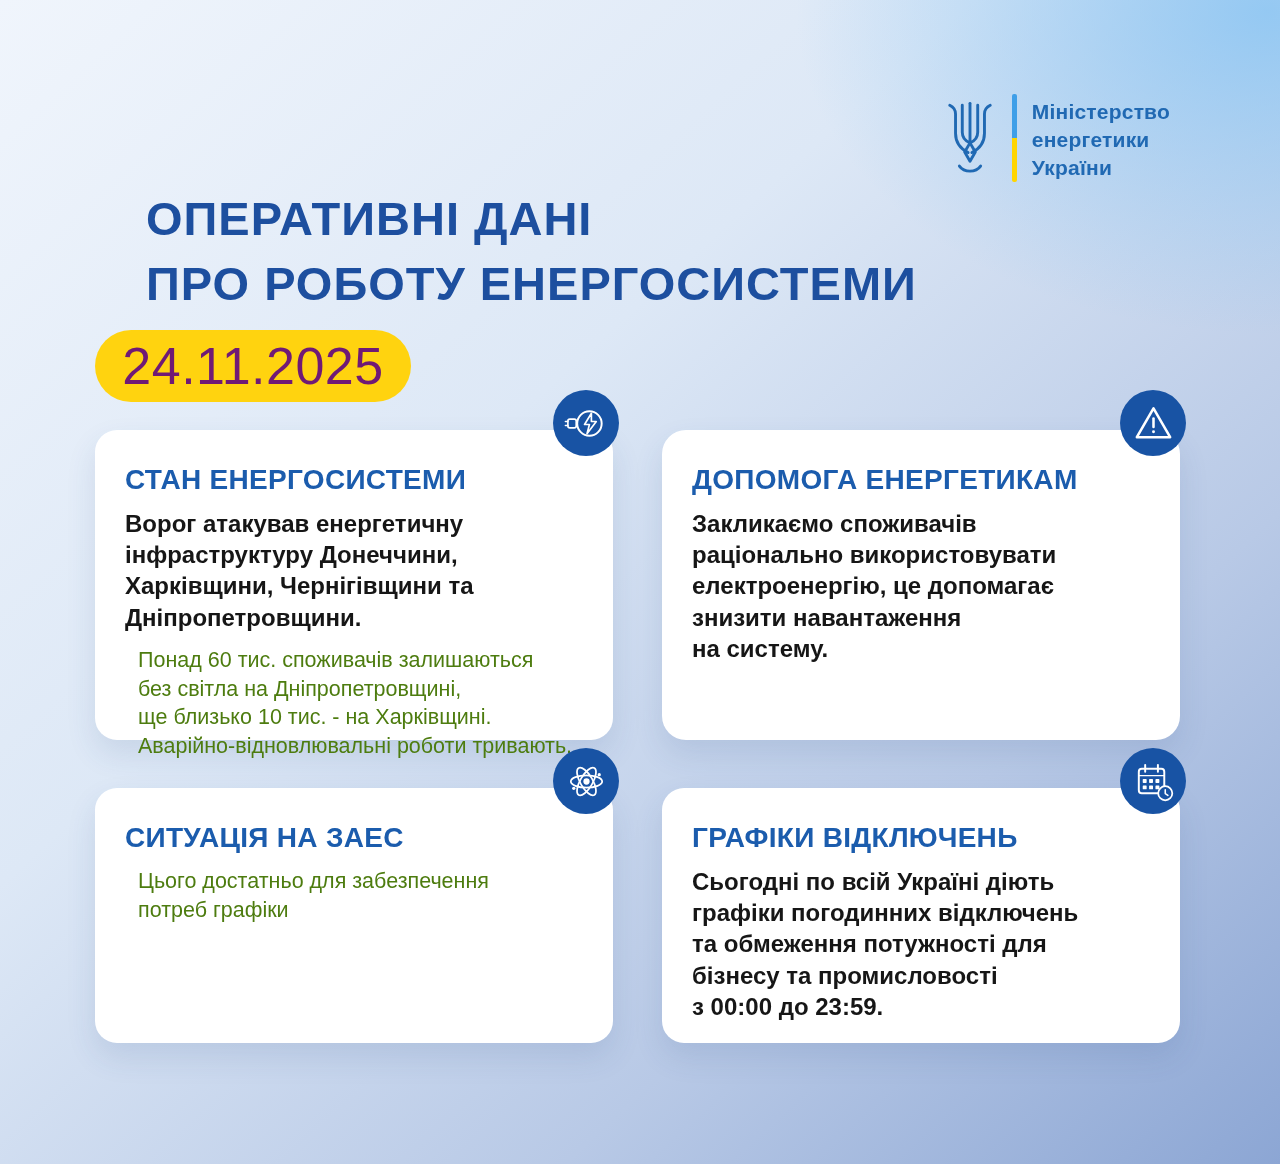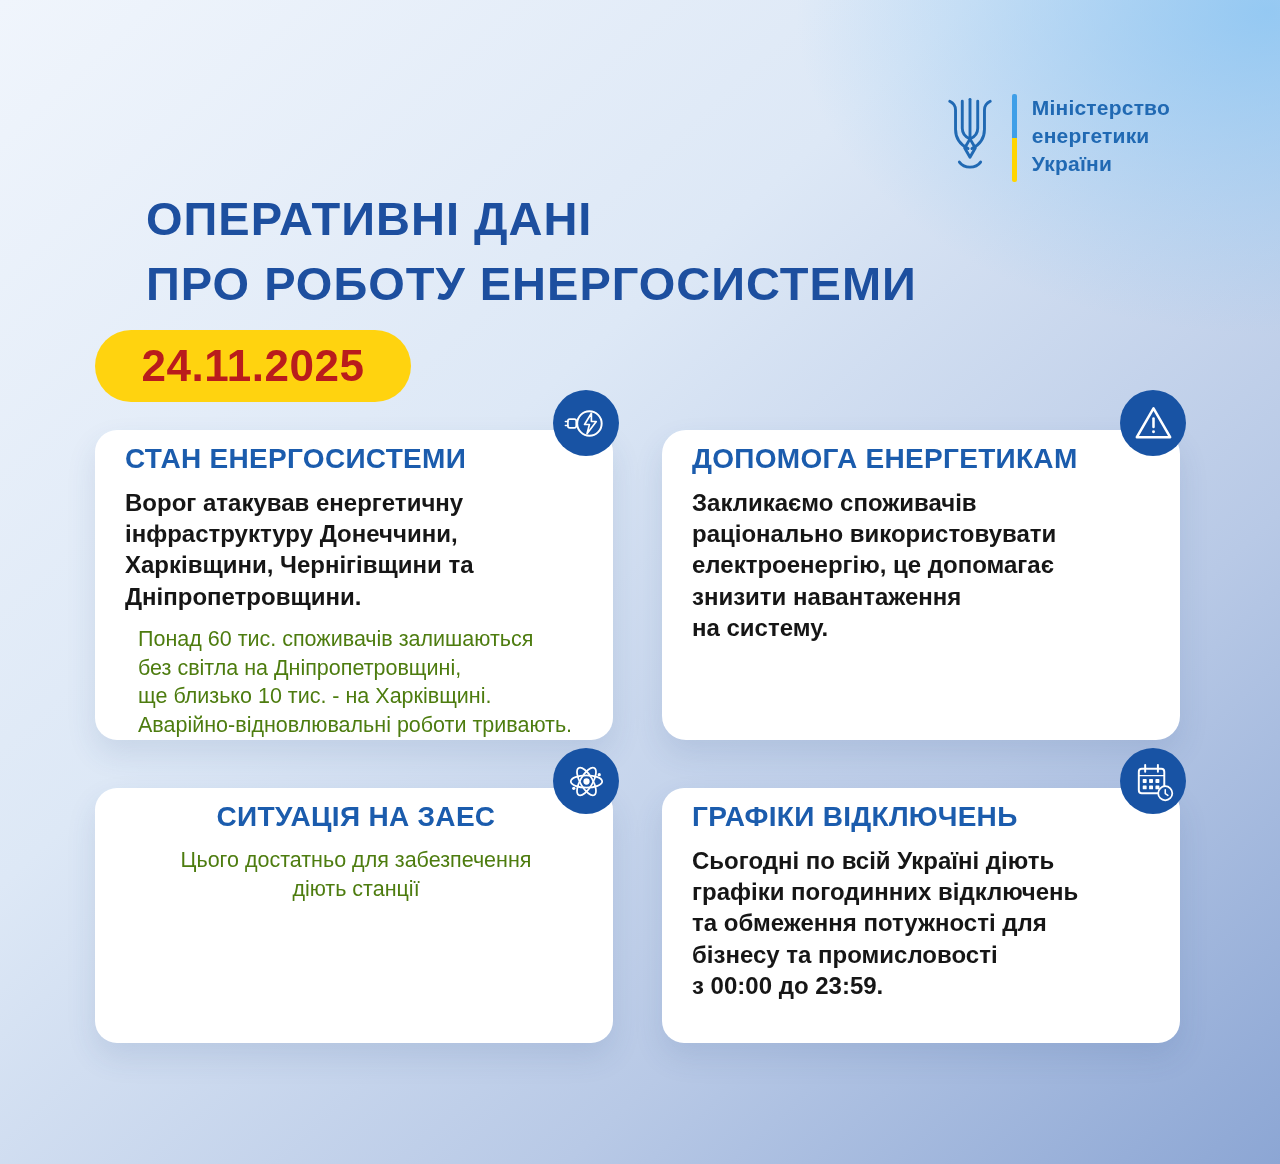--- a/index.html
+++ b/index.html
@@ -7,38 +7,38 @@
   .poster{
     position:relative;
     width:1280px;height:1164px;
     overflow:hidden;
     background:
       radial-gradient(760px 520px at 99% 1%, rgba(132,195,243,0.78), rgba(132,195,243,0) 62%),
       linear-gradient(to bottom right, #f0f5fc 0%, #dde8f6 38%, #b8c9e6 72%, #8ca6d4 100%);
   }
 
   
-  .logo{position:absolute;top:94px;right:110px;display:flex;align-items:flex-start;gap:15px;}
+  .logo{position:absolute;top:94px;right:110px;display:flex;align-items:flex-end;gap:15px;}
   .logo svg{display:block;}
   .flagbar{width:5px;height:88px;border-radius:2px;background:linear-gradient(#3f9fe8 0 50%, #ffd500 50% 100%);}
   .logo-text{color:#2069b3;font-weight:bold;font-size:21px;line-height:1.33;white-space:pre-line;letter-spacing:0.2px;}
 
   
   .title{position:absolute;left:130px;top:170px;margin:16px;color:#1d4f9f;font-size:47px;font-weight:bold;
          line-height:1.39;letter-spacing:1px;white-space:pre-line;}
   .date-badge{position:absolute;left:95px;top:330px;width:316px;height:72px;background:#ffd30f;
               border-radius:38px;display:flex;align-items:center;justify-content:center;
-              font-size:44px;font-weight:bold;color:#b91c1c;letter-spacing:0.5px;}
+              font-size:52px;font-weight:normal;color:#701a75;letter-spacing:0.5px;}
 
   
-  .card{position:absolute;background:#ffffff;border-radius:22px;padding:11px 26px 20px 30px;
+  .card{position:absolute;background:#ffffff;border-radius:22px;padding:32px 26px 20px 30px;
         box-sizing:border-box;box-shadow:0 14px 30px rgba(40,70,130,0.12);}
   .card1{left:95px;  top:430px; width:518px; height:310px;}
   .card2{left:662px; top:430px; width:518px; height:310px;border-radius:24px;}
-  .card3{left:95px;  top:788px; width:518px; height:255px;text-align:center;}
+  .card3{left:95px;  top:788px; width:518px; height:255px;}
   .card4{left:662px; top:788px; width:518px; height:255px;}
   .card h2{margin:2px 0 12px;color:#1b5cad;font-size:28px;font-weight:bold;letter-spacing:0.3px;}
   .lead{margin:0 0 12px;font-size:24px;font-weight:bold;color:#161616;line-height:1.3;white-space:pre-line;}
   .bodytext{margin:13px;font-size:21.5px;color:#4d7c0f;line-height:1.34;white-space:pre-line;}
 
   .icon-circle{position:absolute;top:-40px;right:-6px;width:66px;height:66px;border-radius:50%;
                background:#1853a4;display:flex;align-items:center;justify-content:center;}
   .icon-circle svg{width:47px;height:47px;display:block;}
 </style>
 </head>
@@ -112,21 +112,21 @@
         <circle cx="24" cy="24" r="3.2" fill="#ffffff" stroke="none"></circle>
         <ellipse cx="24" cy="24" rx="16" ry="6.3"></ellipse>
         <ellipse cx="24" cy="24" rx="16" ry="6.3" transform="rotate(60 24 24)"></ellipse>
         <ellipse cx="24" cy="24" rx="16" ry="6.3" transform="rotate(120 24 24)"></ellipse>
         <circle cx="37" cy="17" r="1.7" fill="#ffffff" stroke="none"></circle>
         <circle cx="11" cy="31" r="1.7" fill="#ffffff" stroke="none"></circle>
       </svg>
     </div>
     <h2>СИТУАЦІЯ НА ЗАЕС</h2>
     <p class="bodytext">Цього достатньо для забезпечення
-діють станції</p>
+потреб графіки</p>
   </section>
 
   <section class="card card4">
     <div class="icon-circle">
       <svg viewBox="0 0 48 48" fill="none" stroke="#ffffff" stroke-width="2" stroke-linecap="round" stroke-linejoin="round">
         <rect x="9" y="11" width="26" height="25" rx="3"></rect>
         <path d="M15.5 7 v7 M28.5 7 v7"></path>
         <path d="M9 18 h26" stroke-width="1.5"></path>
         <g fill="#ffffff" stroke="none">
           <rect x="13" y="21.5" width="4" height="4" rx="0.7"></rect>

